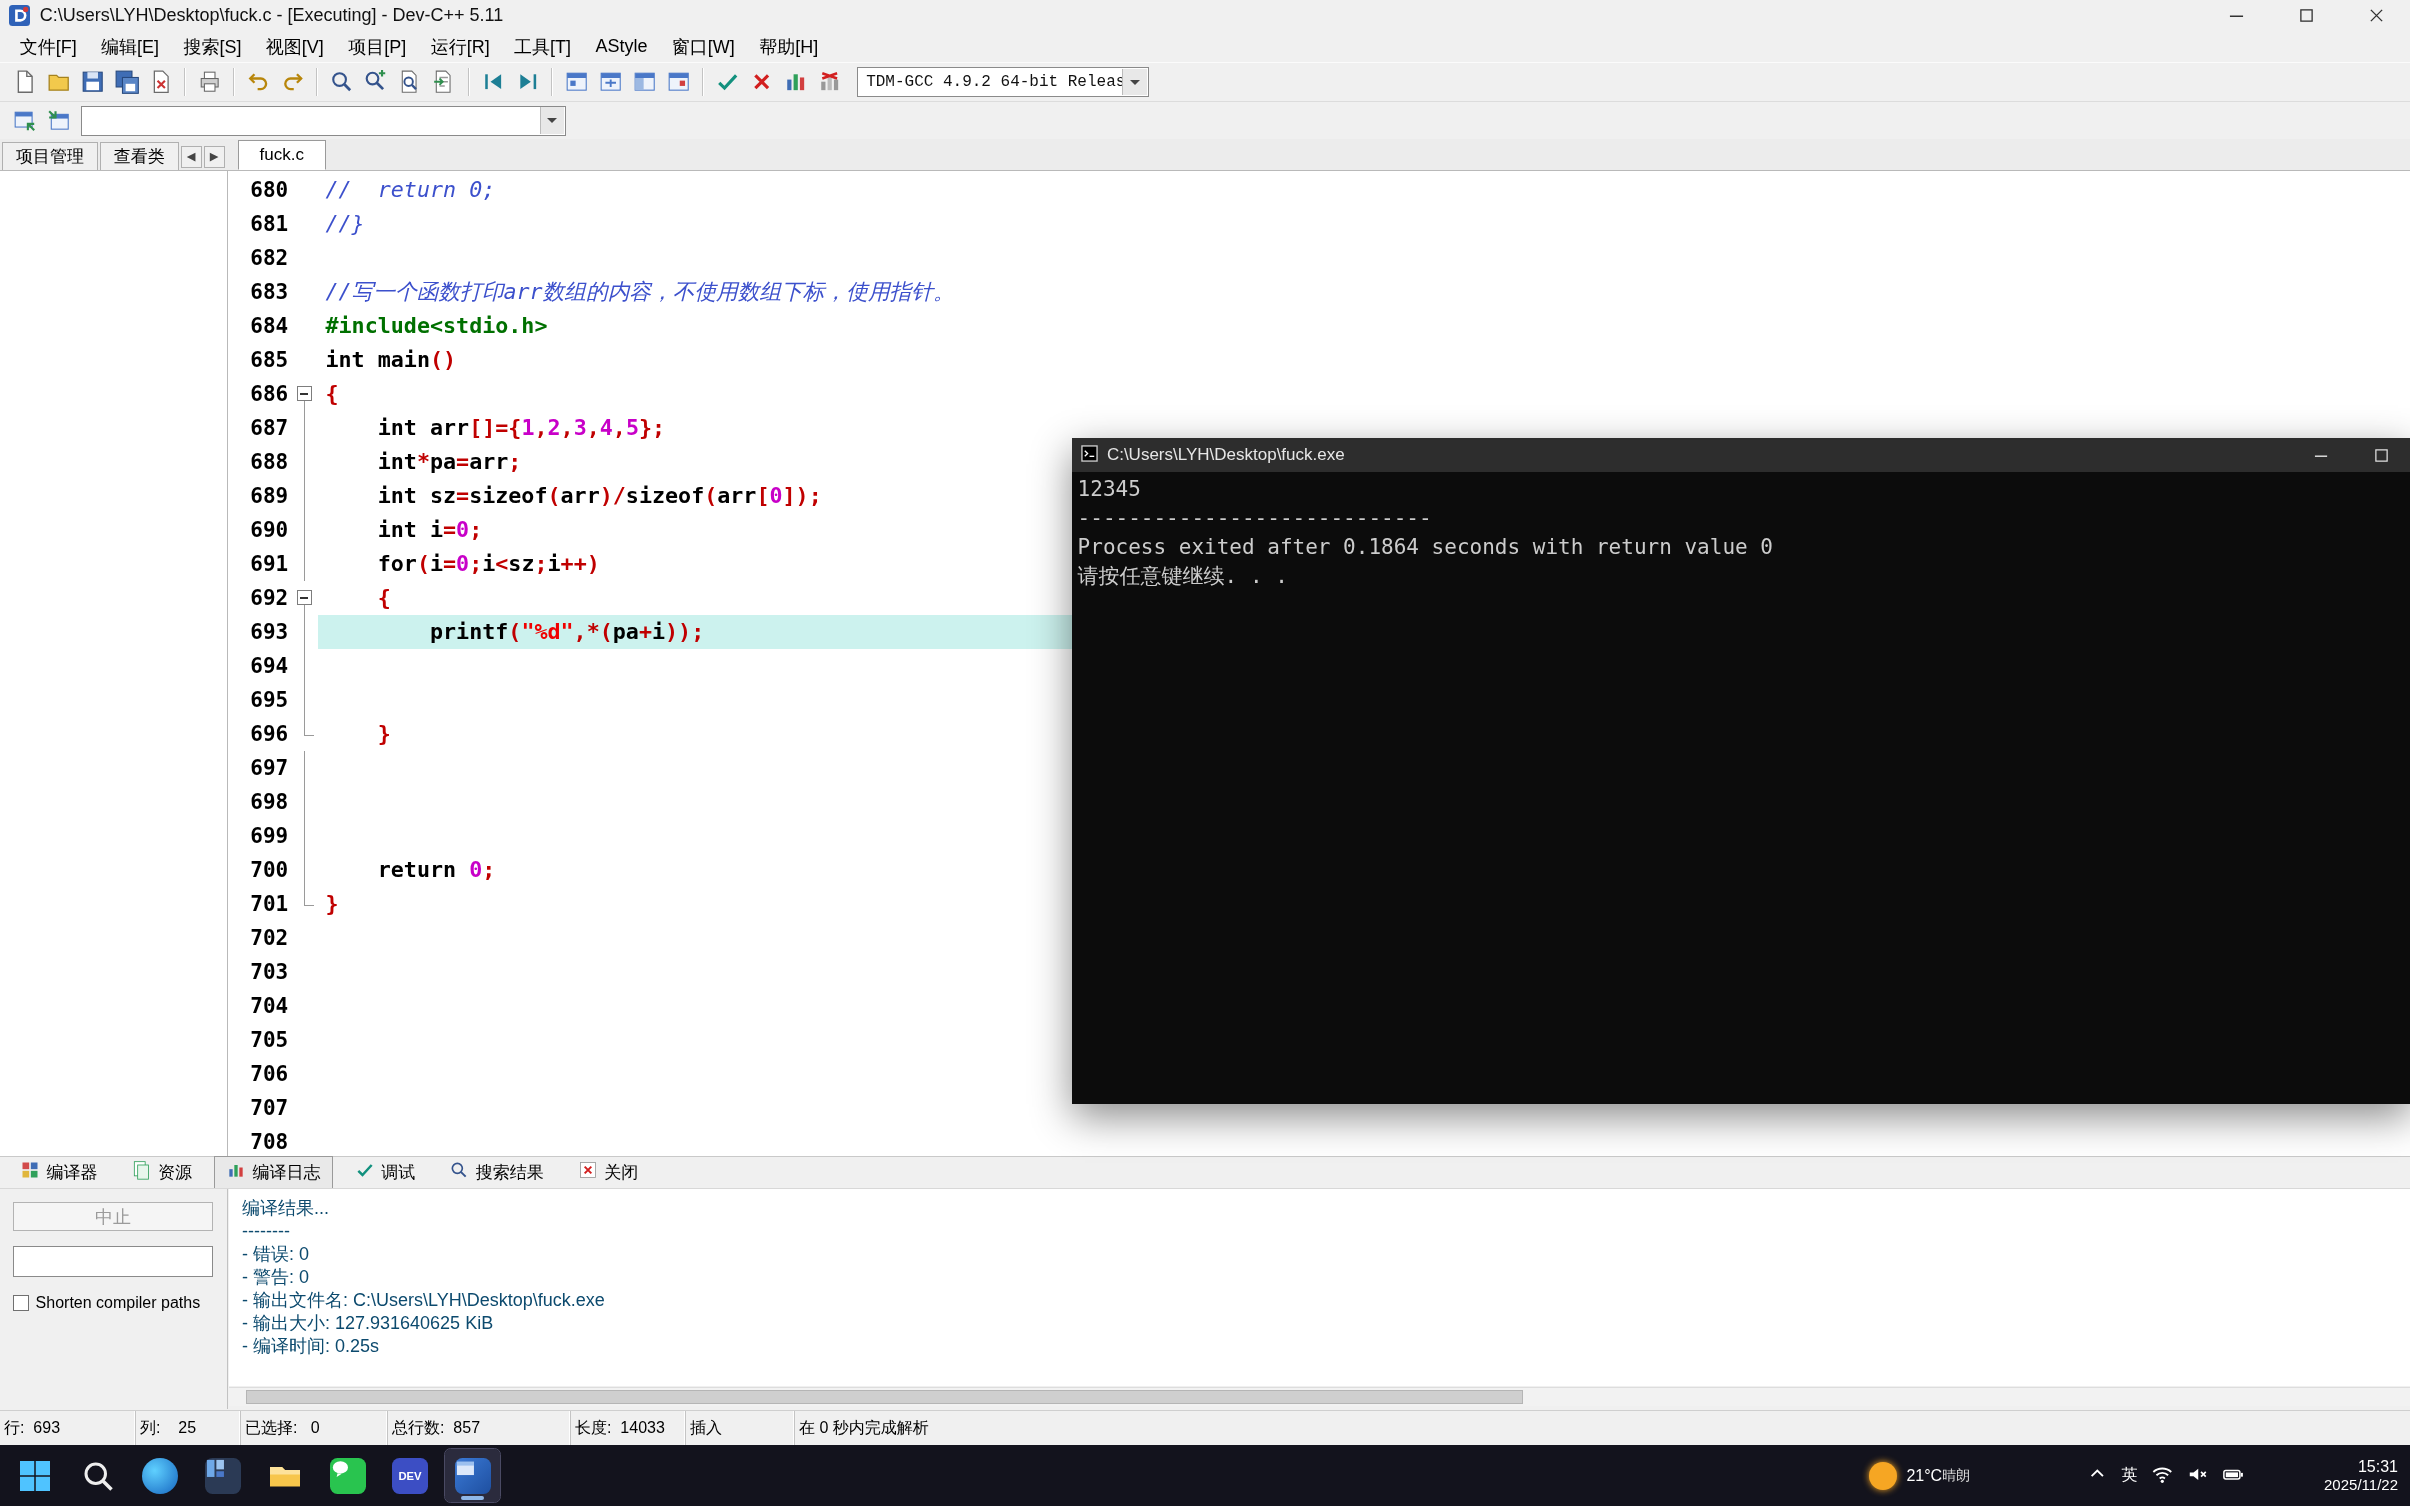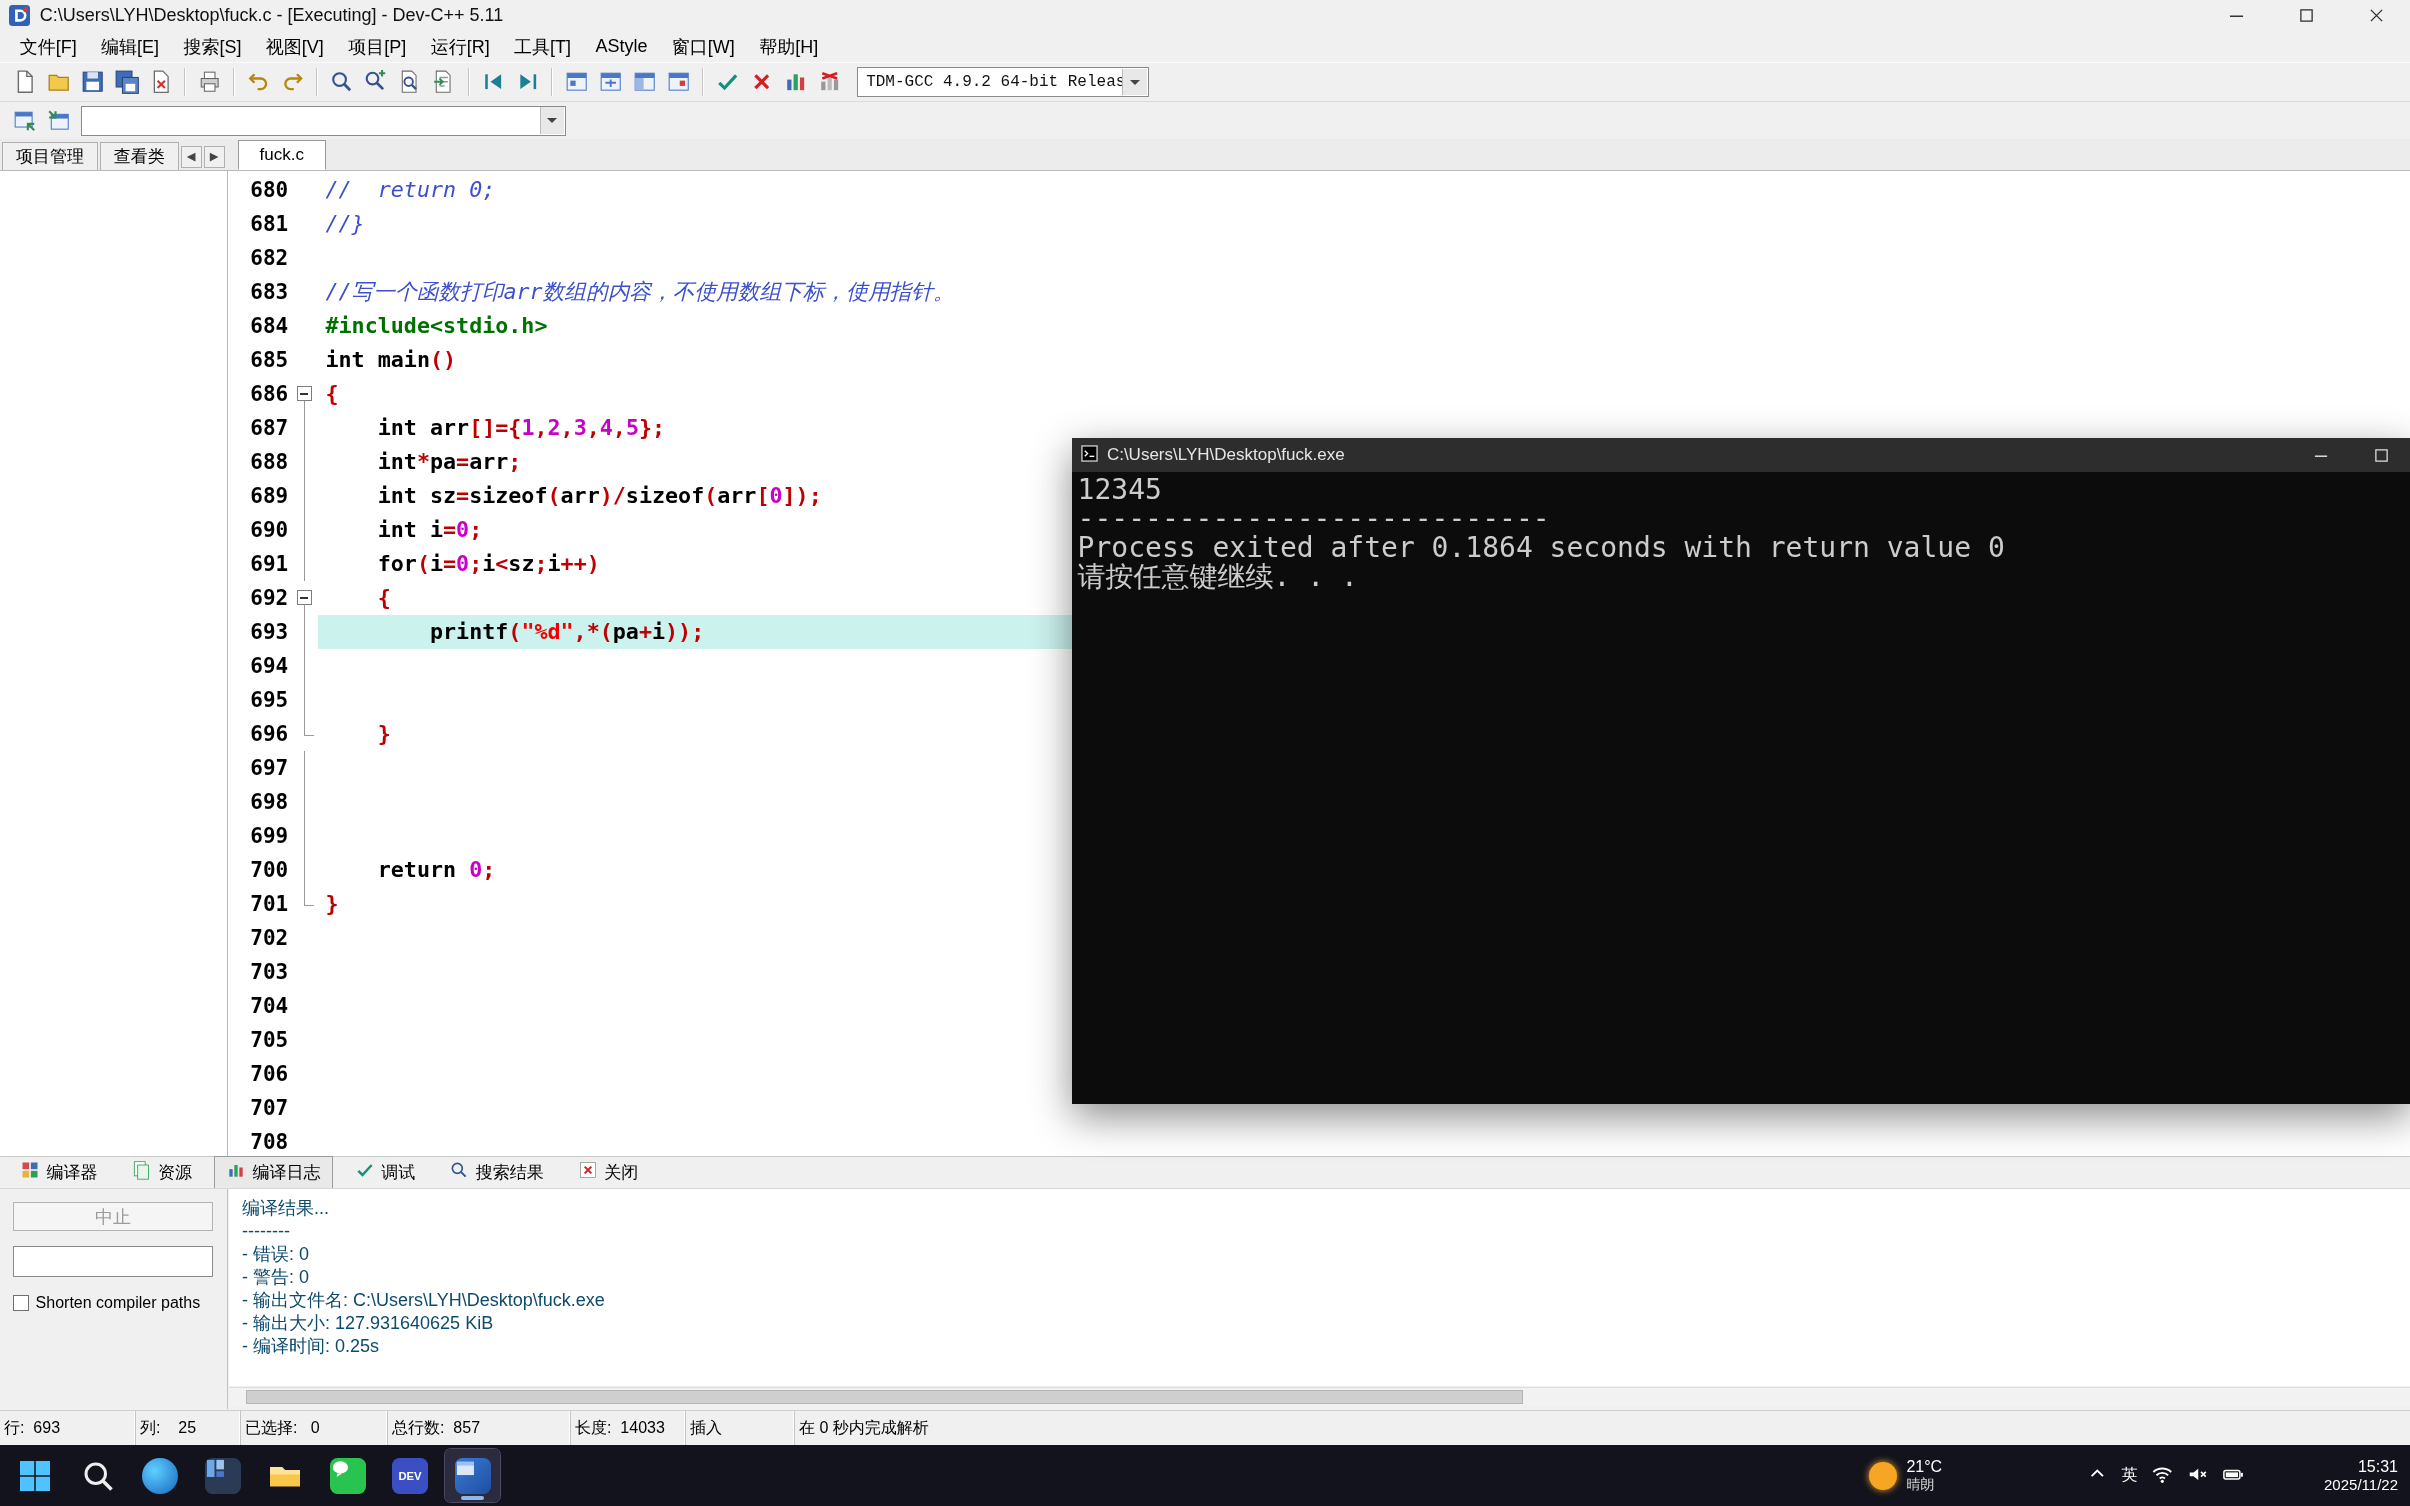--- a/index.html
+++ b/index.html
@@ -65,21 +65,21 @@
   .tk-s{color:#f00000}
   .tk-p{color:#007000}
   .tk-y{color:#c00000}
   .tk-t{color:#000}
 
   
   .console{left:1072px;top:438px;width:1339px;height:666px;background:#0c0c0c;box-shadow:0 13px 38px rgba(0,0,0,.45);z-index:20}
   .console-title{height:34px;background:#2d2d2d;display:flex;align-items:center;padding-left:9.4px}
   .console-title .txt{color:#e6e6e6;font-size:17px;margin-left:8.5px;white-space:pre}
   .console-btn{width:60px;height:34px;display:flex;align-items:center;justify-content:center}
-  .console-body{padding:2.8px 5.6px;font-family:"DejaVu Sans Mono","Liberation Mono",monospace;font-size:28px;line-height:29px;color:#cccccc;white-space:pre}
+  .console-body{padding:2.8px 5.6px;font-family:"DejaVu Sans Mono","Liberation Mono",monospace;font-size:21px;line-height:29px;color:#cccccc;white-space:pre}
 
   
   .btabs{top:1156px;left:0;width:2411px;height:32px;background:#f0f0f0;display:flex;align-items:center;padding-left:7.5px;border-top:0.9px solid #c9c9c9}
   .btab{display:flex;align-items:center;gap:6.6px;padding:2.8px 11.3px;font-size:17px;color:#000;margin-right:9.4px;border:0.9px solid transparent}
   .btab.active{border:0.9px solid #9a9a9a;background:#e9e9e9}
   .btab svg{width:20px;height:20px}
 
   
   .bpanel{top:1188px;left:0;width:2411px;height:221px;background:#f0f0f0;border-top:0.9px solid #d8d8d8}
   .bleft{position:absolute;left:0;top:0;width:228px;height:100%;border-right:0.9px solid #c2c2c2;padding:13px 13px 0 13px}
@@ -101,21 +101,21 @@
 
   
   .taskbar{top:1445px;left:0;width:2411px;height:61px;background:#13131d;display:flex;align-items:center;z-index:30}
   .tk-app{width:55px;height:53px;display:flex;align-items:center;justify-content:center;border-radius:5.6px;margin-left:7.5px;position:relative}
   .tk-app svg{width:36px;height:36px}
   .tk-app.active{background:#2b2b3d;outline:0.9px solid #4a4a63}
   .tk-app.active:after{content:"";position:absolute;bottom:1.9px;left:16px;width:22.6px;height:3.8px;border-radius:1.9px;background:#8fb8e8}
   .tile{width:36px;height:36px;border-radius:7.5px;display:flex;align-items:center;justify-content:center;font-weight:700;color:#fff}
   .weather{position:absolute;left:1869px;top:0;height:61px;display:flex;align-items:center;gap:9.4px}
   .sun{width:28px;height:28px;border-radius:50%;background:#f6a623;box-shadow:0 0 7.5px #f6a623}
-  .wx-col{display:flex;flex-direction:column;justify-content:space-between;color:#fff}
+  .wx-col{display:flex;flex-direction:row;justify-content:space-between;color:#fff}
   .wx-temp{font-size:16px}
   .wx-cond{font-size:14px;color:#d6d6d6}
   .tray{position:absolute;left:2086px;top:0;height:61px;display:flex;align-items:center;gap:13px;color:#fff}
   .tray svg{width:22.6px;height:22.6px}
   .ime{font-size:16px;color:#fff}
   .clock{position:absolute;right:13px;top:0;height:61px;display:flex;flex-direction:column;justify-content:center;align-items:flex-end;color:#fff}
   .clock .t{font-size:16px}
   .clock .d{font-size:15px}
 </style>
 </head>

